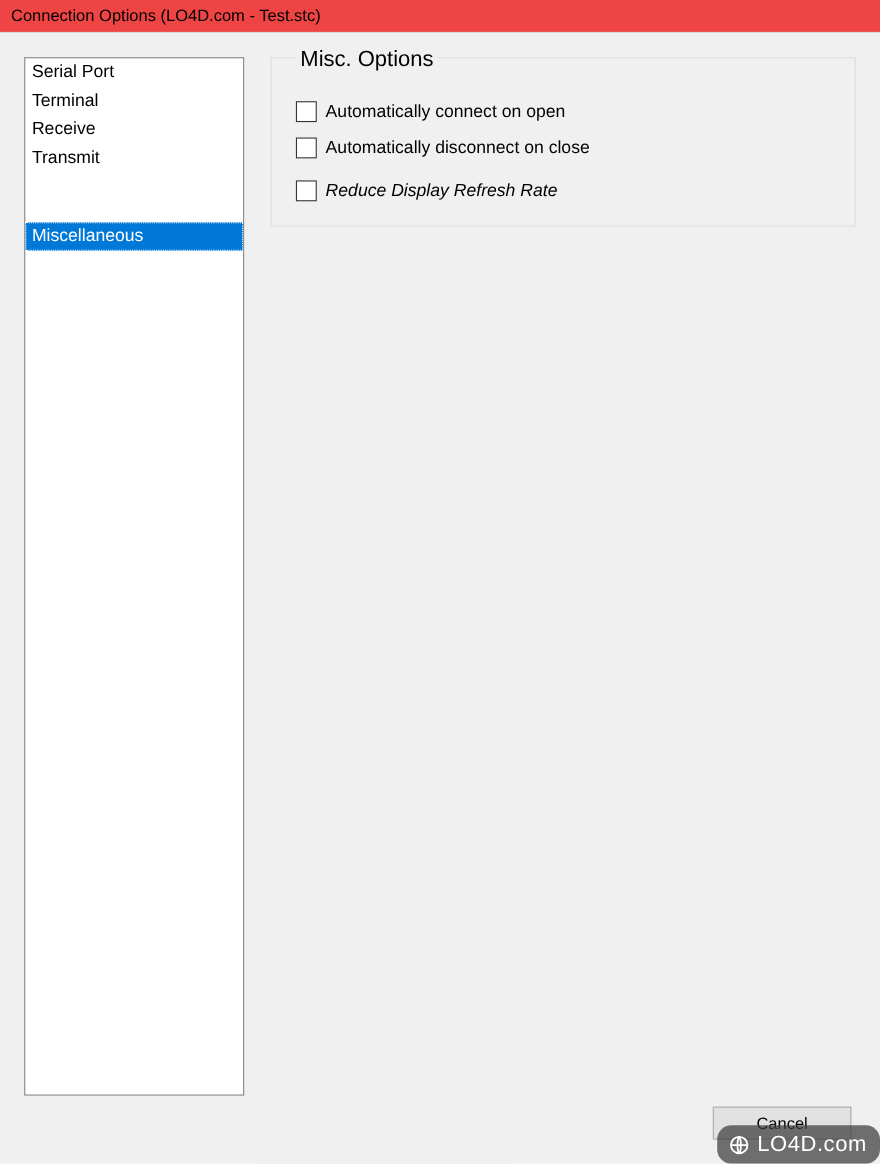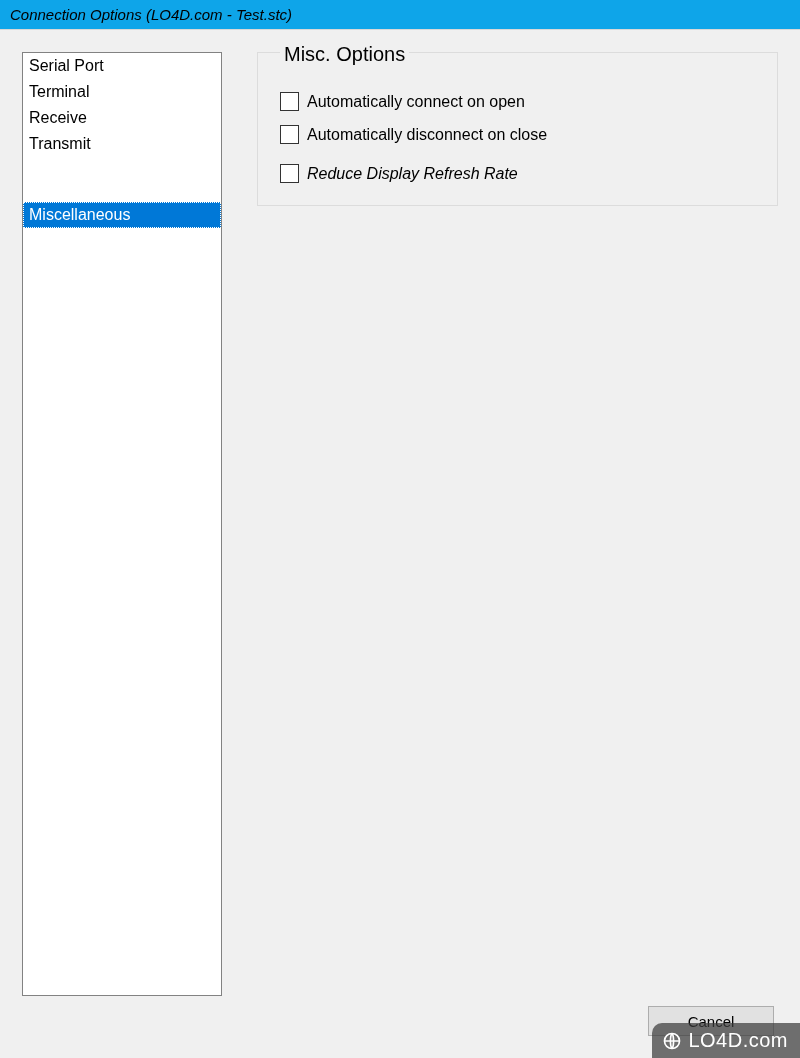--- a/index.html
+++ b/index.html
@@ -17,39 +17,38 @@
       position: relative;
     }
     .window {
       width: 100%;
       height: 100%;
       background: #ffffff;
       display: flex;
       flex-direction: column;
     }
     .titlebar {
-      background: #0ea5e9;
+      background: #ef4444;
       border-bottom: 1px solid #d8d8d8;
       padding: 6px 10px;
       font-size: 15px;
       color: #000;
-      font-style: italic;
     }
     .content {
       flex: 1;
       background: #f0f0f0;
       padding: 22px;
       display: flex;
       flex-direction: column;
       gap: 10px;
     }
     .main-area {
       flex: 1;
       display: flex;
-      gap: 35px;
+      gap: 24px;
       justify-content: space-between;
     }
     .sidebar {
       width: 200px;
       background: #ffffff;
       border: 1px solid #828282;
       overflow: auto;
     }
     .sidebar-item {
       padding: 1px 6px;
@@ -137,20 +136,21 @@
       background: rgba(60,60,60,0.72);
       color: #fff;
       font-size: 20px;
       font-weight: 500;
       padding: 6px 12px 6px 10px;
       border-top-left-radius: 10px;
       display: flex;
       align-items: center;
       gap: 6px;
       letter-spacing: 0.5px;
+      border-radius: 13px;
     }
     .watermark-icon {
       width: 20px;
       height: 20px;
       display: inline-block;
     }
   </style>
 </head>
 <body>
 

